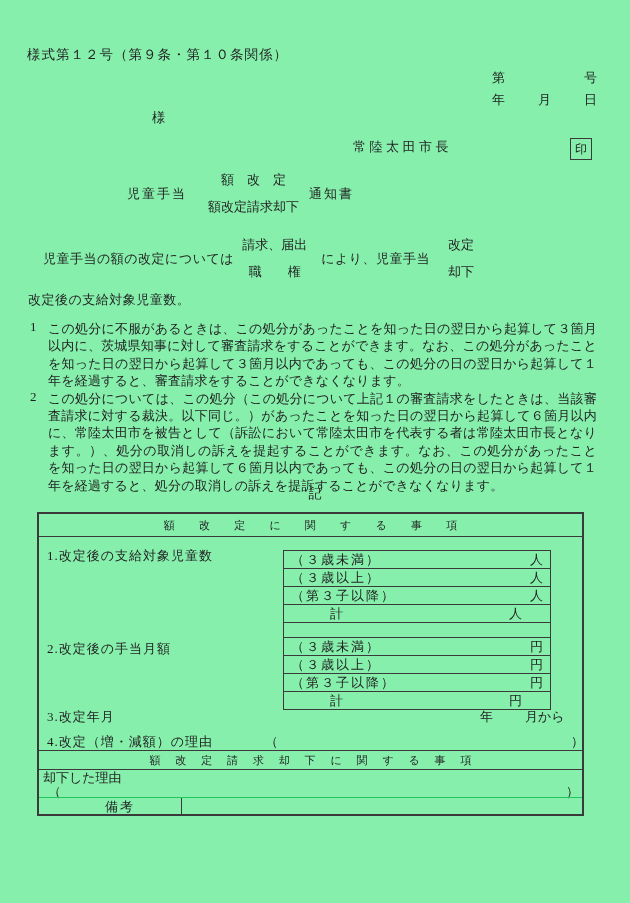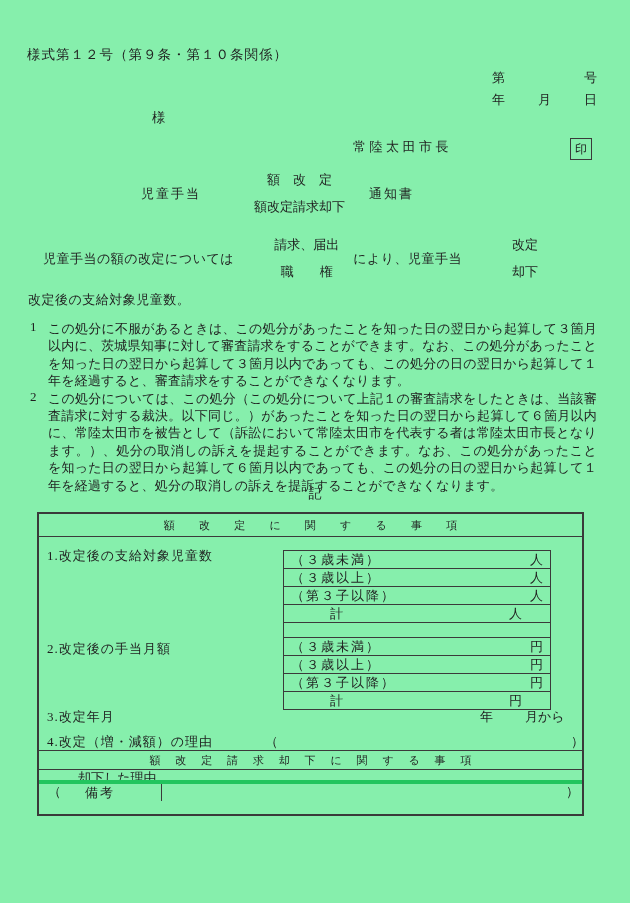--- a/index.html
+++ b/index.html
@@ -4,30 +4,30 @@
 <style>
   html,body{margin:0;padding:0;background:#e8e8e8;}
   .page{
     position:relative;width:630px;height:903px;margin:0 auto;
     background:#86efac;color:#1f1f1f;
     font-family:"Liberation Serif","DejaVu Serif",serif;
     font-size:13px;line-height:1;overflow:hidden;
   }
   .abs{position:absolute;}
   .ls1{letter-spacing:1px;}
-  .ls2{letter-spacing:2px;margin-left:14px;}
+  .ls2{letter-spacing:2px;}
   
   .seal-box{
     position:absolute;left:570px;top:138px;width:20px;height:20px;
     border:1px solid #3a3a3a;display:flex;align-items:center;justify-content:center;
     font-size:12px;
   }
   
   .hrow{position:absolute;display:flex;align-items:center;}
-  .stack{display:flex;flex-direction:column;align-items:center;row-gap:14px;margin-left:32px;}
+  .stack{display:flex;flex-direction:column;align-items:center;row-gap:14px;}
   
   .notes{position:absolute;left:30px;top:320px;width:567px;height:172px;overflow:hidden;}
   .note{display:flex;}
   .note .num{width:18px;flex:0 0 18px;}
   .note .txt{flex:1;text-align:justify;line-height:17.4px;letter-spacing:0.2px;}
   
   .doc-table{
     position:absolute;left:37px;top:512px;width:547px;height:304px;
     border:2px solid #3a3a3a;box-sizing:border-box;
   }
@@ -47,22 +47,22 @@
   }
   .itr{display:flex;align-items:center;justify-content:space-between;
        padding:0 7px;border-bottom:1px solid #3a3a3a;box-sizing:border-box;flex:18 0 0;}
   .itr:last-child{border-bottom:none;}
   .itr.empty{flex:14 0 0;}
   .itr.total{justify-content:flex-start;position:relative;padding:0;}
   .itr.total .tlabel{margin-left:46px;letter-spacing:1px;}
   .itr.total .tunit{position:absolute;right:28px;}
   .itr .cat{letter-spacing:2px;}
   .remarks-row{
-    position:absolute;left:0;right:0;top:266px;height:17px;
-    border-top:4px solid #22c55e;display:flex;
+    position:absolute;left:0;right:0;top:283px;height:17px;
+    border-top:1px solid #22c55e;display:flex;padding-left:20px;
   }
   .remarks-cell{
     width:123px;flex:0 0 123px;border-right:1px solid #3a3a3a;box-sizing:border-box;
     display:flex;align-items:center;justify-content:center;letter-spacing:2px;
   }
   .remarks-blank{flex:1;}
 </style>
 </head>
 <body>
 
@@ -176,21 +176,21 @@
     <span class="abs" style="left:486px;top:196px;">月から</span>
 
     <span class="abs ls1" style="left:8px;top:221px;text-align:right;">4.改定（増・減額）の理由</span>
     <span class="abs" style="left:226px;top:221px;">（</span>
     <span class="abs" style="left:532px;top:221px;">）</span>
 
     <div class="sec-header sec2">
       <span>額改定請求却下に関する事項</span>
     </div>
 
-    <span class="abs" style="left:4px;top:257px;margin-left:35px;">却下した理由</span>
+    <span class="abs" style="left:4px;top:257px;">却下した理由</span>
     <span class="abs" style="left:9px;top:271px;">（</span>
     <span class="abs" style="left:527px;top:271px;">）</span>
 
     <div class="remarks-row">
       <div class="remarks-cell">
         <span>備考</span>
       </div>
       <div class="remarks-blank"></div>
     </div>
 

